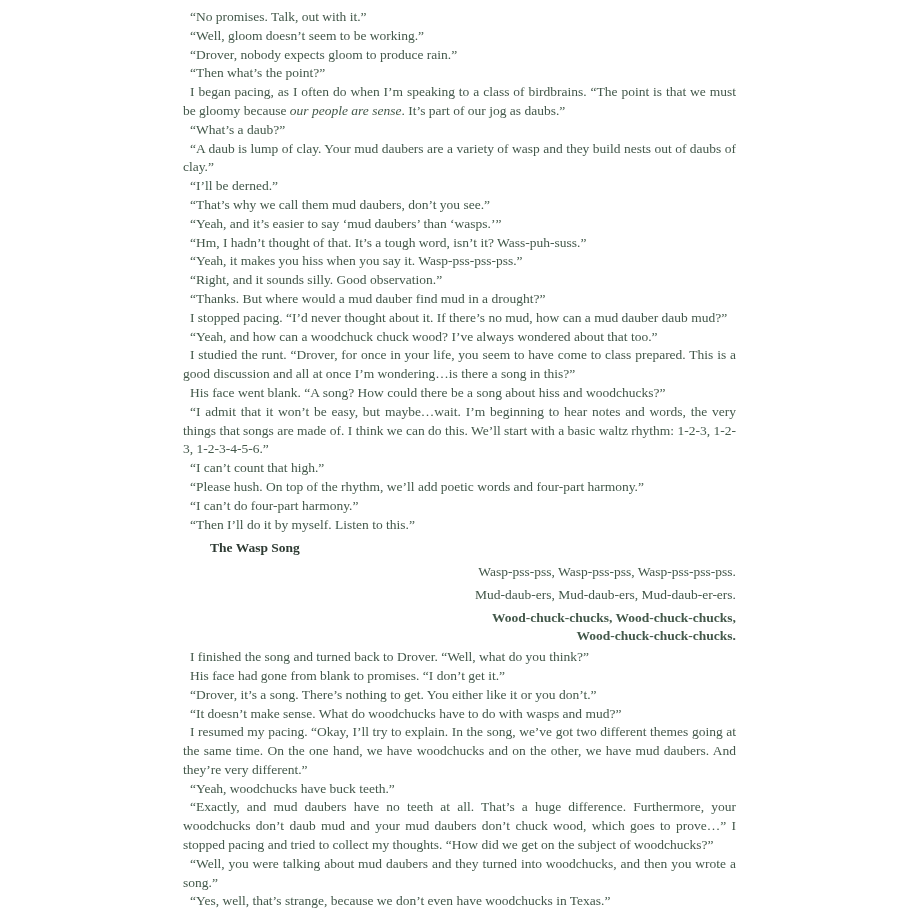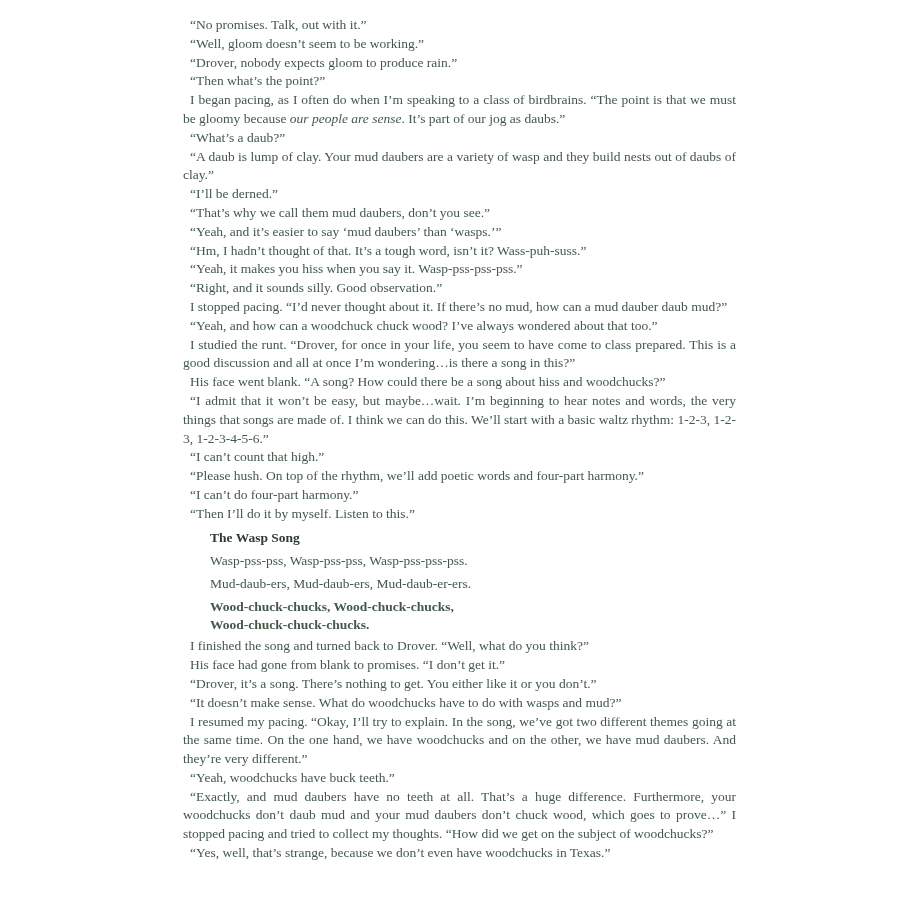--- a/index.html
+++ b/index.html
@@ -6,21 +6,21 @@
     margin: 0;
     padding: 0;
     background: #ffffff;
     width: 919px;
     height: 919px;
     overflow: hidden;
   }
   .page {
     position: absolute;
     left: 183px;
-    top: 16px;
+    top: 8px;
     width: 553px;
     font-family: "Liberation Serif", "DejaVu Serif", serif;
     font-size: 13.5px;
     line-height: 18.8px;
     color: var(--text-color, #43584a);
     text-align: justify;
   }
   .para {
     margin: 0;
     text-indent: 7px;
@@ -30,21 +30,21 @@
   }
   .song-title {
     font-weight: bold;
     color: var(--heading-color, #2e3b33);
     margin: 5px 0 5px 27px;
     text-align: left;
   }
   .stanza {
     margin: 0 0 5.5px 27px;
     line-height: 17.5px;
-    text-align: left;
+    text-align: right;
   }
   .stanza:last-of-type {
     margin-bottom: 4px;
     font-weight: bold;
   }
 </style>
 </head>
 <body style="background: rgb(255, 255, 255);">
 
 <div class="page">
@@ -54,20 +54,21 @@
     <p class="para"><span>“Then what’s the point?”</span></p>
     <p class="para"><span>I began pacing, as I often do when I’m speaking to a class of birdbrains. “The point is that we must be gloomy because </span><em>our people are sense</em><span>. It’s part of our jog as daubs.”</span></p>
     <p class="para"><span>“What’s a daub?”</span></p>
     <p class="para"><span>“A daub is lump of clay. Your mud daubers are a variety of wasp and they build nests out of daubs of clay.”</span></p>
     <p class="para"><span>“I’ll be derned.”</span></p>
     <p class="para"><span>“That’s why we call them mud daubers, don’t you see.”</span></p>
     <p class="para"><span>“Yeah, and it’s easier to say ‘mud daubers’ than ‘wasps.’”</span></p>
     <p class="para"><span>“Hm, I hadn’t thought of that. It’s a tough word, isn’t it? Wass-puh-suss.”</span></p>
     <p class="para"><span>“Yeah, it makes you hiss when you say it. Wasp-pss-pss-pss.”</span></p>
     <p class="para"><span>“Right, and it sounds silly. Good observation.”</span></p>
+    <p class="para"><span>“Thanks. But where would a mud dauber find mud in a drought?”</span></p>
     <p class="para"><span>I stopped pacing. “I’d never thought about it. If there’s no mud, how can a mud dauber daub mud?”</span></p>
     <p class="para"><span>“Yeah, and how can a woodchuck chuck wood? I’ve always wondered about that too.”</span></p>
     <p class="para"><span>I studied the runt. “Drover, for once in your life, you seem to have come to class prepared. This is a good discussion and all at once I’m wondering…is there a song in this?”</span></p>
     <p class="para"><span>His face went blank. “A song? How could there be a song about hiss and woodchucks?”</span></p>
     <p class="para"><span>“I admit that it won’t be easy, but maybe…wait. I’m beginning to hear notes and words, the very things that songs are made of. I think we can do this. We’ll start with a basic waltz rhythm: 1-2-3, 1-2-3, 1-2-3-4-5-6.”</span></p>
     <p class="para"><span>“I can’t count that high.”</span></p>
     <p class="para"><span>“Please hush. On top of the rhythm, we’ll add poetic words and four-part harmony.”</span></p>
     <p class="para"><span>“I can’t do four-part harmony.”</span></p>
     <p class="para"><span>“Then I’ll do it by myself. Listen to this.”</span></p>
     <div class="song-title">The Wasp Song</div>
@@ -81,14 +82,15 @@
       <div class="stanza-line">Wood-chuck-chucks, Wood-chuck-chucks,</div>
       <div class="stanza-line">Wood-chuck-chuck-chucks.</div>
     </div>
     <p class="para"><span>I finished the song and turned back to Drover. “Well, what do you think?”</span></p>
     <p class="para"><span>His face had gone from blank to promises. “I don’t get it.”</span></p>
     <p class="para"><span>“Drover, it’s a song. There’s nothing to get. You either like it or you don’t.”</span></p>
     <p class="para"><span>“It doesn’t make sense. What do woodchucks have to do with wasps and mud?”</span></p>
     <p class="para"><span>I resumed my pacing. “Okay, I’ll try to explain. In the song, we’ve got two different themes going at the same time. On the one hand, we have woodchucks and on the other, we have mud daubers. And they’re very different.”</span></p>
     <p class="para"><span>“Yeah, woodchucks have buck teeth.”</span></p>
     <p class="para"><span>“Exactly, and mud daubers have no teeth at all. That’s a huge difference. Furthermore, your woodchucks don’t daub mud and your mud daubers don’t chuck wood, which goes to prove…” I stopped pacing and tried to collect my thoughts. “How did we get on the subject of woodchucks?”</span></p>
+    <p class="para"><span>“Well, you were talking about mud daubers and they turned into woodchucks, and then you wrote a song.”</span></p>
     <p class="para"><span>“Yes, well, that’s strange, because we don’t even have woodchucks in Texas.”</span></p>
   </div>
 
 </body></html>

